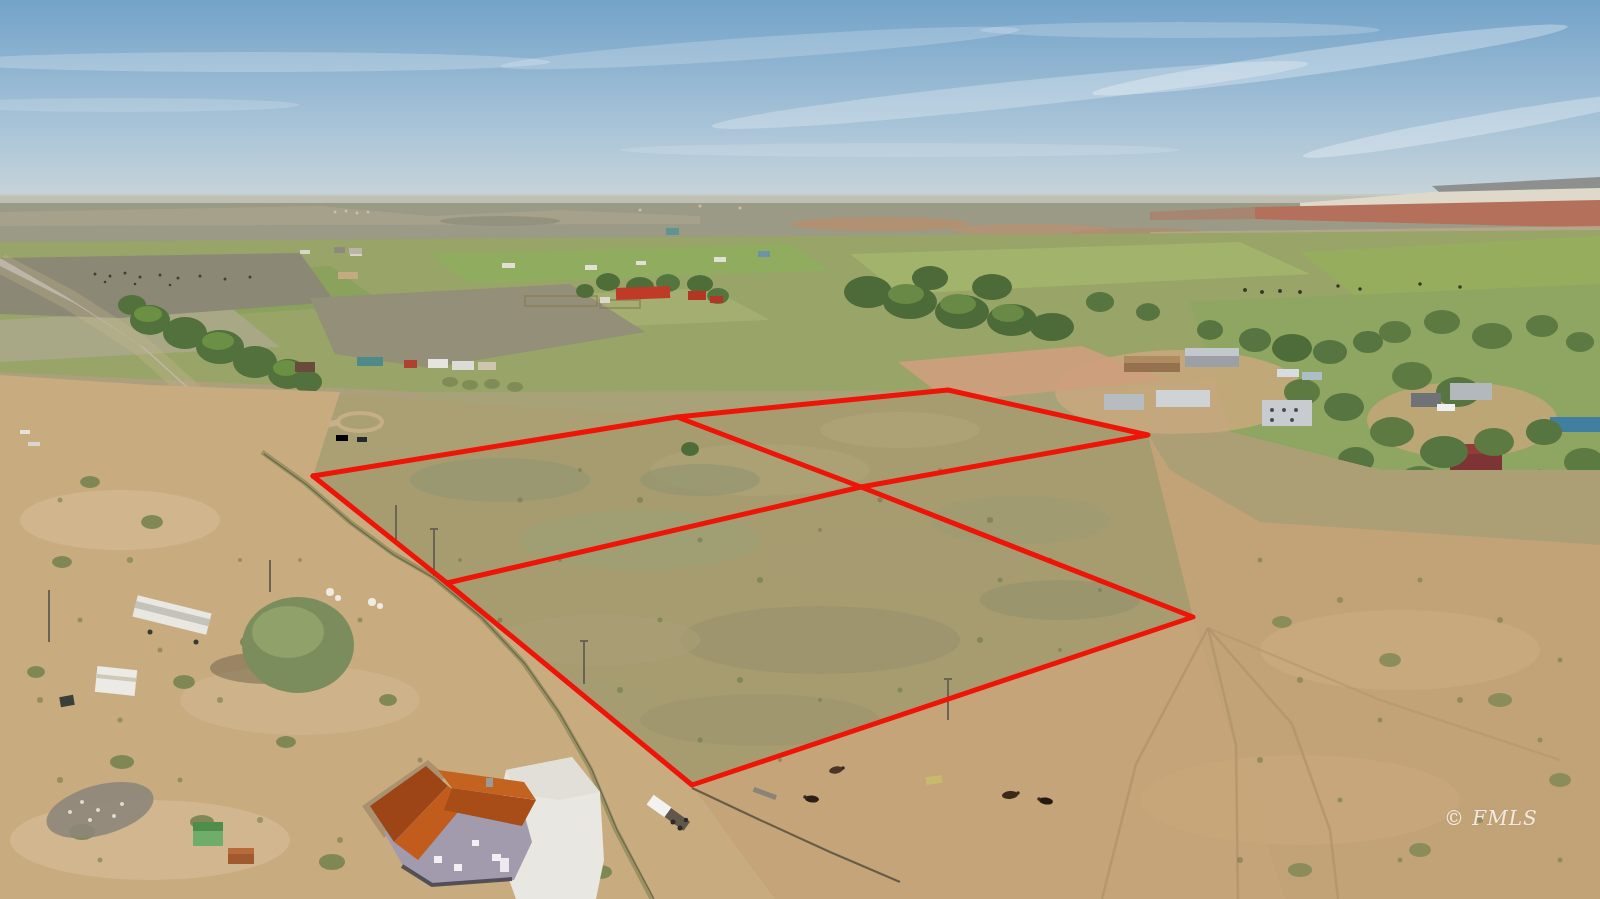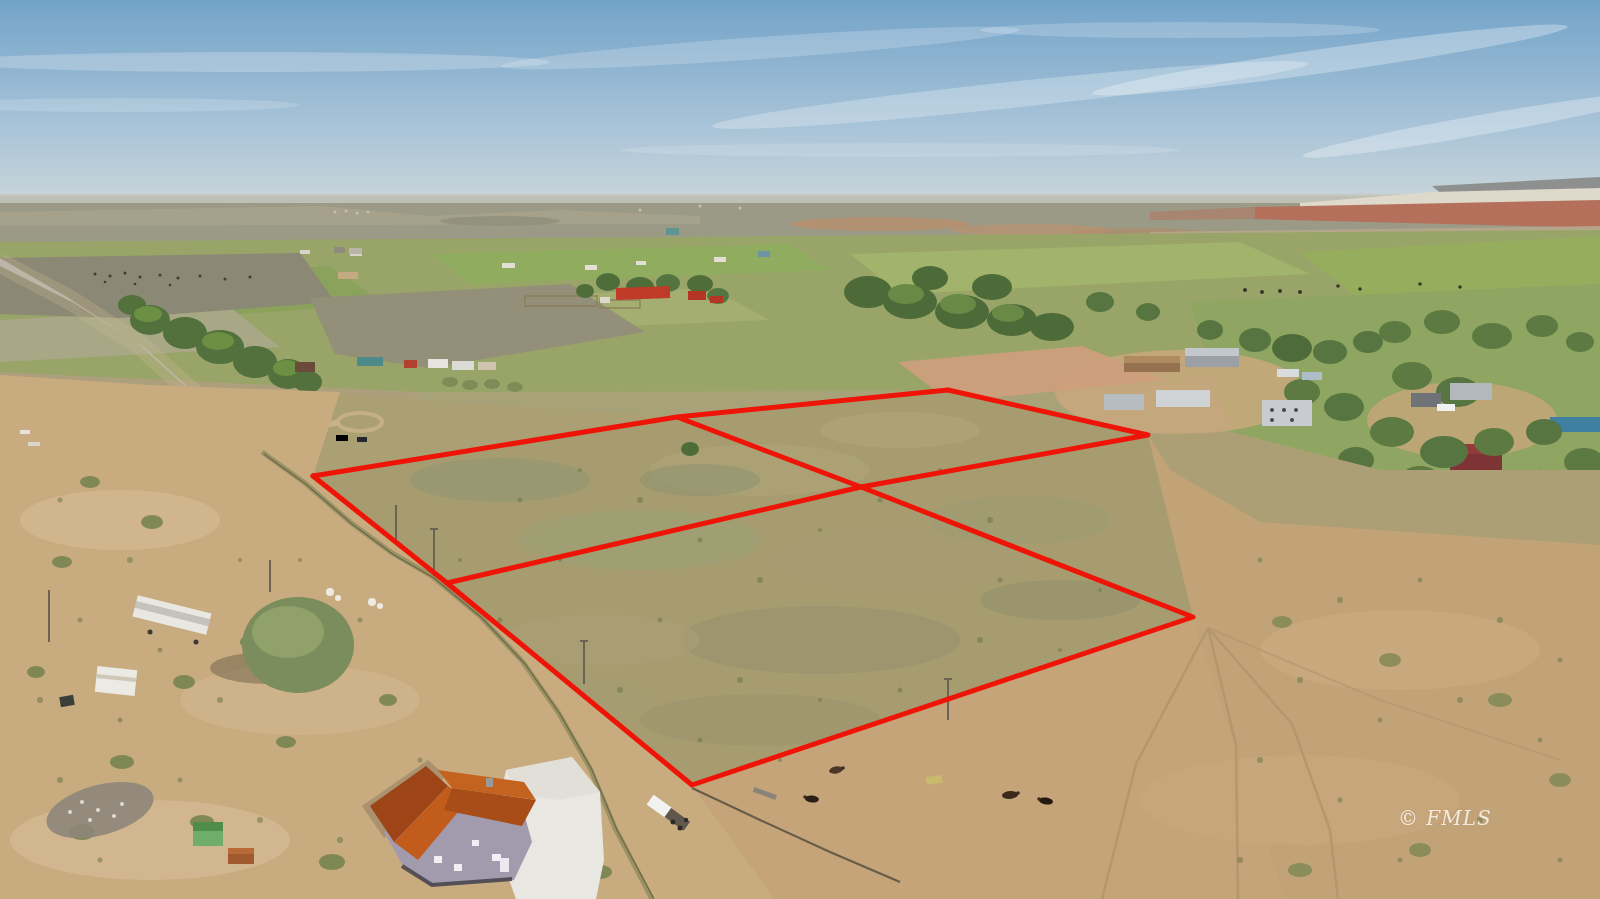--- a/index.html
+++ b/index.html
@@ -1,18 +1,18 @@
 <!DOCTYPE html>
 <html><head>
 <meta charset="utf-8">
 <style>
   html,body{margin:0;padding:0;background:#222;}
   #root{position:relative;width:1600px;height:899px;overflow:hidden;font-family:"DejaVu Sans",sans-serif;}
   #photo{position:absolute;left:0;top:0;width:1600px;height:899px;display:block;}
-  #watermark{position:absolute;left:1398px;top:806px;font-family:"DejaVu Serif",serif;
+  #watermark{position:absolute;left:1444px;top:806px;font-family:"DejaVu Serif",serif;
     font-style:italic;font-size:20px;letter-spacing:1px;color:rgba(255,255,255,0.78);
     text-shadow:0 0 2px rgba(180,140,90,0.25);user-select:none;}
 </style>
 </head>
 <body>
 
 <div id="root">
   <svg id="photo" viewBox="0 0 1600 899" xmlns="http://www.w3.org/2000/svg" preserveAspectRatio="none">
     <defs>
       <linearGradient id="skyGrad" x1="0" y1="0" x2="0" y2="1">

